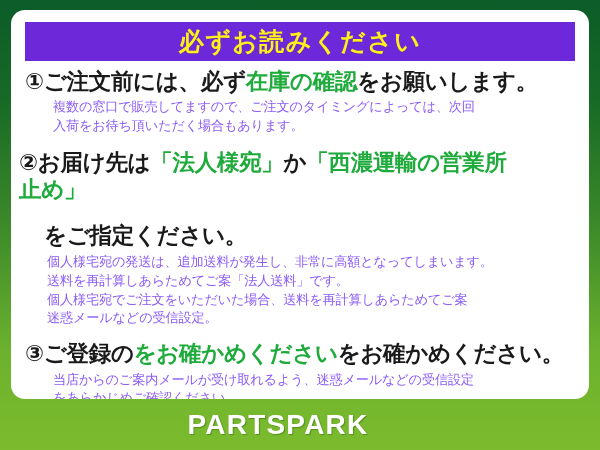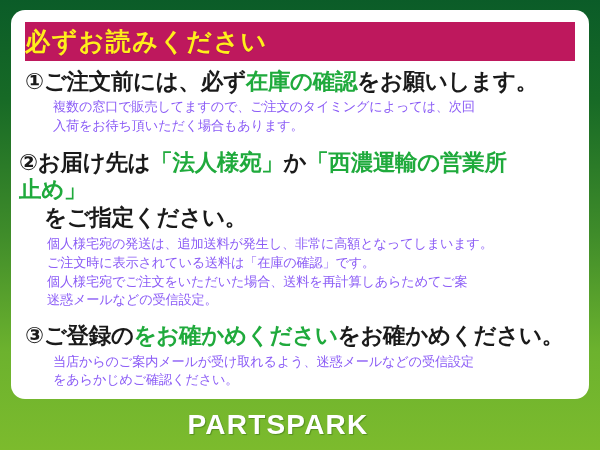--- a/index.html
+++ b/index.html
@@ -41,24 +41,24 @@
     overflow: hidden;
   }
 
   
   #title-bar {
     position: absolute;
     left: 14px;
     top: 12px;
     width: 550px;
     height: 39px;
-    background: #be185d;
+    background: #6d28d9;
     display: flex;
     align-items: center;
-    justify-content: flex-start;
+    justify-content: center;
   }
   #title-text {
     color: #ffef1b;
     font-size: 25px;
     font-weight: bold;
     letter-spacing: 1.5px;
     line-height: 1;
     white-space: nowrap;
     text-shadow: 0 1px 0 rgba(0,0,0,0.10);
   }
@@ -83,20 +83,21 @@
   }
   .item-head.wrapped {
     white-space: normal;
   }
   .hl {
     color: #1faa3c;
   }
   .item-head .cont {
     display: block;
     padding-left: 25px;
+    margin-top: 18px;
   }
   .item-sub {
     font-size: 13.2px;
     color: #8b5cf6;
     line-height: 1.42;
     padding-left: 28px;
     letter-spacing: -0.2px;
     white-space: nowrap;
   }
   .item-sub div {
@@ -148,21 +149,21 @@
         <div class="item-sub">
           <div>複数の窓口で販売してますので、ご注文のタイミングによっては、次回</div>
           <div>入荷をお待ち頂いただく場合もあります。</div>
         </div>
       </div>
 
       <div class="item" id="item-2">
         <div class="item-head wrapped"><span>②</span><span>お届け先は</span><span class="hl">「法人様宛」</span><span>か</span><span class="hl">「西濃運輸の営業所止め」</span><span class="cont">をご指定ください。</span></div>
         <div class="item-sub">
           <div>個人様宅宛の発送は、追加送料が発生し、非常に高額となってしまいます。</div>
-          <div>ご注文時に表示されている送料は「在庫の確認」です。</div>
+          <div>送料を再計算しあらためてご案「法人送料」です。</div>
           <div>個人様宅宛でご注文をいただいた場合、送料を再計算しあらためてご案</div>
           <div>迷惑メールなどの受信設定。</div>
         </div>
       </div>
 
       <div class="item" id="item-3">
         <div class="item-head"><span>③</span><span>ご登録の</span><span class="hl">をお確かめください</span><span>をお確かめください。</span></div>
         <div class="item-sub">
           <div>当店からのご案内メールが受け取れるよう、迷惑メールなどの受信設定</div>
           <div>をあらかじめご確認ください。</div>

